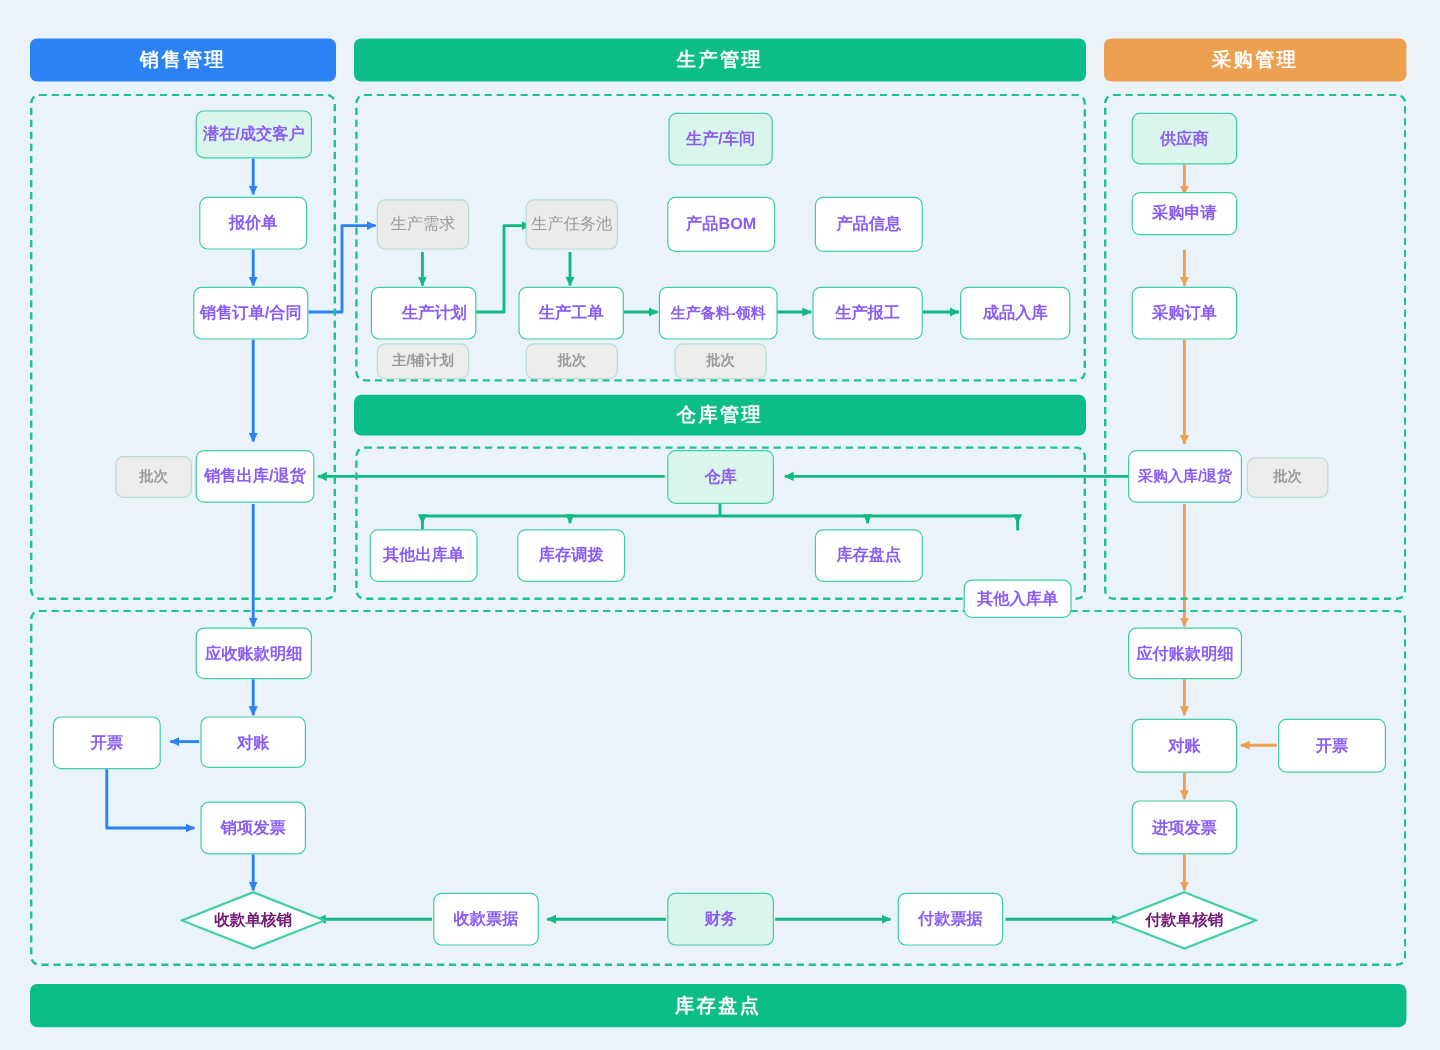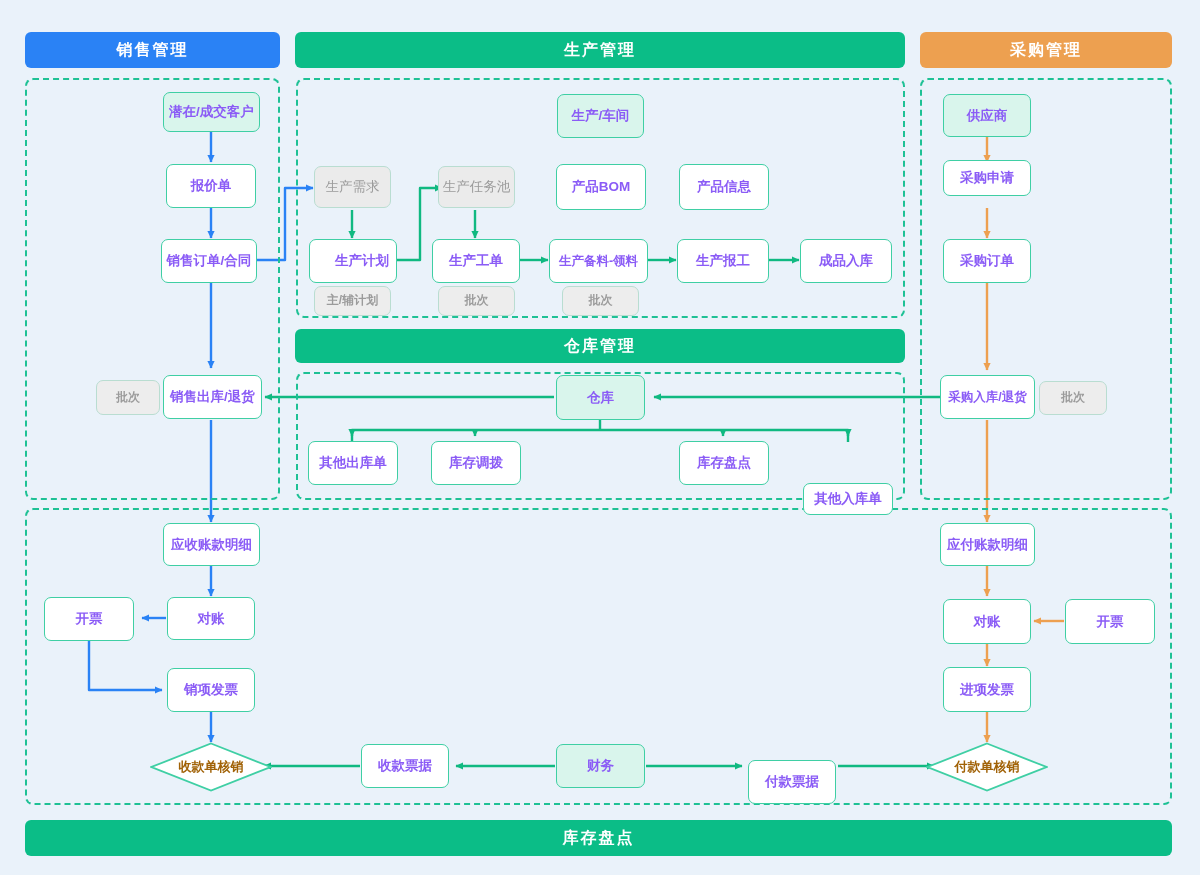--- a/index.html
+++ b/index.html
@@ -69,21 +69,21 @@
     justify-content: center;
   }
   .diamond .dshape {
     position: absolute;
     inset: 0;
   }
   .diamond .dlabel {
     position: relative;
     font-size: 13px;
     font-weight: bold;
-    color: #a16207;
+    color: #701a75;
     white-space: nowrap;
     z-index: 2;
   }
 
   
   #wires {
     position: absolute;
     left: 0; top: 0;
     width: 1200px; height: 875px;
     pointer-events: none;
@@ -207,21 +207,21 @@
   <div class="node" style="left:679px; top:441px; width:90px; height:44px;">库存盘点</div>
   <div class="node" style="left:803px; top:441px; width:90px; height:32px;margin-top:42px;">其他入库单</div>
 
   <div class="node" style="left:163px; top:523px; width:97px; height:43px;">应收账款明细</div>
   <div class="node" style="left:167px; top:597px; width:88px; height:43px;">对账</div>
   <div class="node" style="left:44px;  top:597px; width:90px; height:44px;">开票</div>
   <div class="node" style="left:167px; top:668px; width:88px; height:44px;">销项发票</div>
 
   <div class="node" style="left:361px; top:744px; width:88px; height:44px;">收款票据</div>
   <div class="node mint" style="left:556px; top:744px; width:89px; height:44px;">财务</div>
-  <div class="node" style="left:748px; top:744px; width:88px; height:44px;margin-top:16px;">付款票据</div>
+  <div class="node" style="left:748px; top:744px; width:88px; height:44px;">付款票据</div>
 
   <div class="node" style="left:940px; top:523px; width:95px; height:43px;">应付账款明细</div>
   <div class="node" style="left:943px; top:599px; width:88px; height:45px;">对账</div>
   <div class="node" style="left:1065px; top:599px; width:90px; height:45px;">开票</div>
   <div class="node" style="left:943px; top:667px; width:88px; height:45px;">进项发票</div>
 
   <div class="diamond" style="left:150px; top:742px; width:122px; height:50px;">
     <svg class="dshape" viewBox="0 0 122 50" preserveAspectRatio="none">
       <polygon points="61,1.5 120.5,25 61,48.5 1.5,25" fill="#ffffff" stroke="#3fcfa4" stroke-width="1.8"></polygon>
     </svg>

